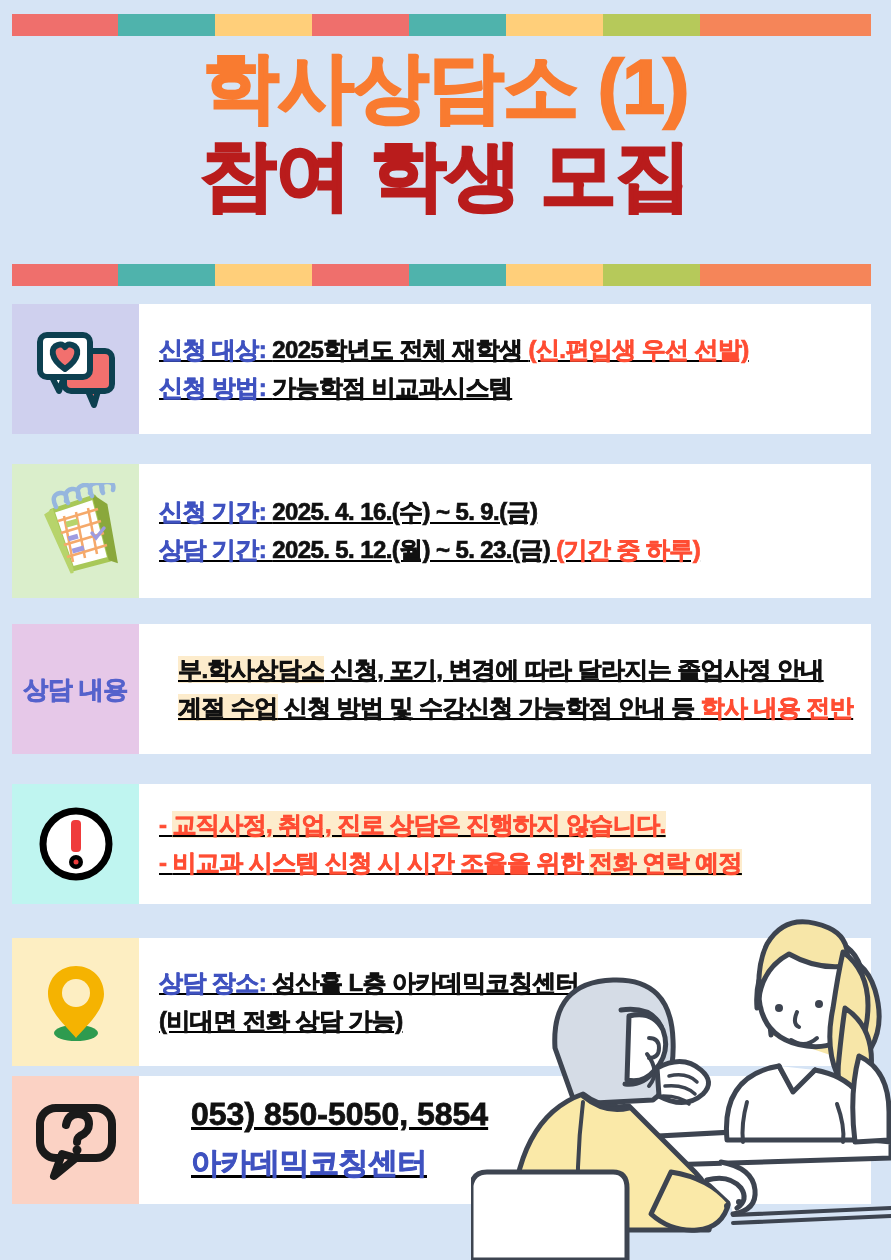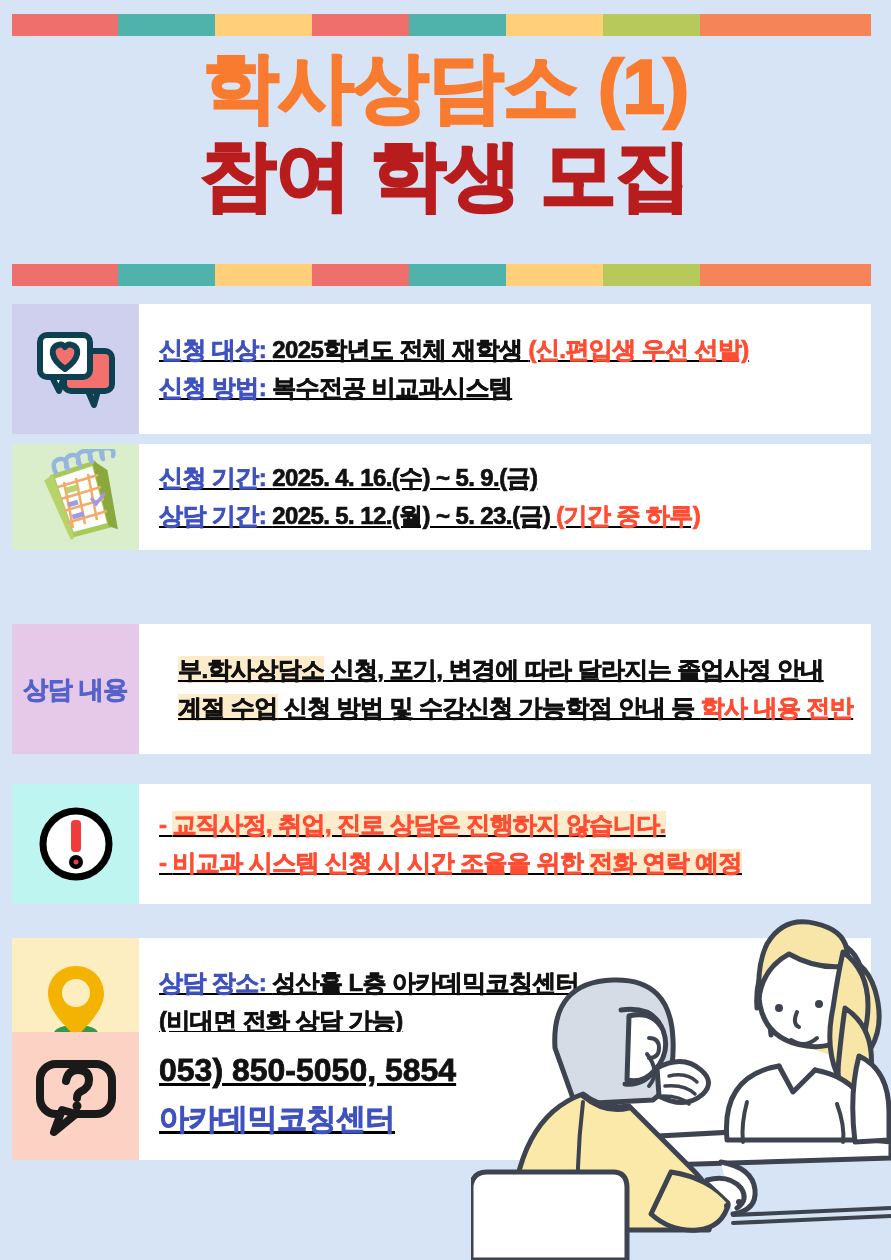--- a/index.html
+++ b/index.html
@@ -173,24 +173,24 @@
       <rect x="36" y="30" width="48" height="40" rx="7" fill="#f2706e" stroke="#0d4050" stroke-width="6"></rect>
       <path d="M60 70 l10 0 l-4 14 z" fill="#f2706e" stroke="#0d4050" stroke-width="6" stroke-linejoin="round"></path>
       <rect x="12" y="14" width="50" height="42" rx="7" fill="#ffffff" stroke="#0d4050" stroke-width="6"></rect>
       <path d="M24 56 l12 0 l-5 14 z" fill="#ffffff" stroke="#0d4050" stroke-width="6" stroke-linejoin="round"></path>
       <path d="M37 48 C22 38 22 26 30 24 c5 -1.5 7 2 7 2 s2 -3.5 7 -2 c8 2 8 14 -7 24 z" fill="#f2706e" stroke="#0d4050" stroke-width="6" stroke-linejoin="round"></path>
             </svg>
           </span>
         </div>
         <div class="row-body">
           <div class="line"><span class="lbl">신청 대상: </span><span>2025학년도 전체 재학생 </span><span class="red">(신.편입생 우선 선발)</span></div>
-          <div class="line"><span class="lbl">신청 방법: </span><span>복수전공 비교과시스템</span></div>
-        </div>
-      </div>
-      <div class="row" style="top: 444px; height: 106px;">
+          <div class="line"><span class="lbl">신청 방법: </span><span>가능학점 비교과시스템</span></div>
+        </div>
+      </div>
+      <div class="row" style="top: 464px; height: 134px;">
         <div class="row-icon" style="background: rgb(218, 238, 203);">
           <span>
             <svg class="icon" width="96" height="96" viewBox="0 0 96 96">
       <path d="M24 28 L66 14 L82 76 L44 86 Z" fill="#ffffff" stroke="#a8c858" stroke-width="5" stroke-linejoin="round"></path>
       <path d="M66 14 L78 22 L88 78 L82 76 Z" fill="#8aa83c" stroke="#8aa83c" stroke-width="3"></path>
       <path d="M24 28 L18 32 L44 90 L44 86 Z" fill="#b7d46b" stroke="#b7d46b" stroke-width="3"></path>
       <g stroke="#f5a96a" stroke-width="2.5" fill="none">
         <path d="M30 38 L70 26"></path>
                 <path d="M33 50 L73 38"></path>
                 <path d="M36 62 L76 50"></path>
@@ -251,21 +251,21 @@
       <path d="M48 12 C32 12 20 24 20 40 C20 58 42 76 48 84 C54 76 76 58 76 40 C76 24 64 12 48 12 Z" fill="#f5b301"></path>
       <circle cx="48" cy="39" r="14" fill="#fdeec2"></circle>
             </svg>
           </span>
         </div>
         <div class="row-body">
           <div class="line"><span class="lbl">상담 장소: </span><span>성산홀 L층 아카데믹코칭센터</span></div>
           <div class="line"><span>(비대면 전화 상담 가능)</span></div>
         </div>
       </div>
-      <div class="row" style="top: 1032px; height: 128px;">
+      <div class="row" style="top: 1076px; height: 128px; gap: 32px;">
         <div class="row-icon" style="background: rgb(251, 210, 196);">
           <span>
             <svg class="icon" width="96" height="96" viewBox="0 0 96 96">
       <rect x="12" y="16" width="72" height="50" rx="16" fill="none" stroke="#1a1a1a" stroke-width="8"></rect>
       <path d="M34 62 L26 84 L48 66 Z" fill="#fbd2c4" stroke="#1a1a1a" stroke-width="8" stroke-linejoin="round"></path>
       <path d="M38 33 q2 -11 12 -11 q11 0 11 10 q0 8 -9 12 q-3 2 -3 6" fill="none" stroke="#1a1a1a" stroke-width="8" stroke-linecap="round"></path>
       <circle cx="49" cy="58" r="4.5" fill="#1a1a1a"></circle>
             </svg>
           </span>
         </div>

